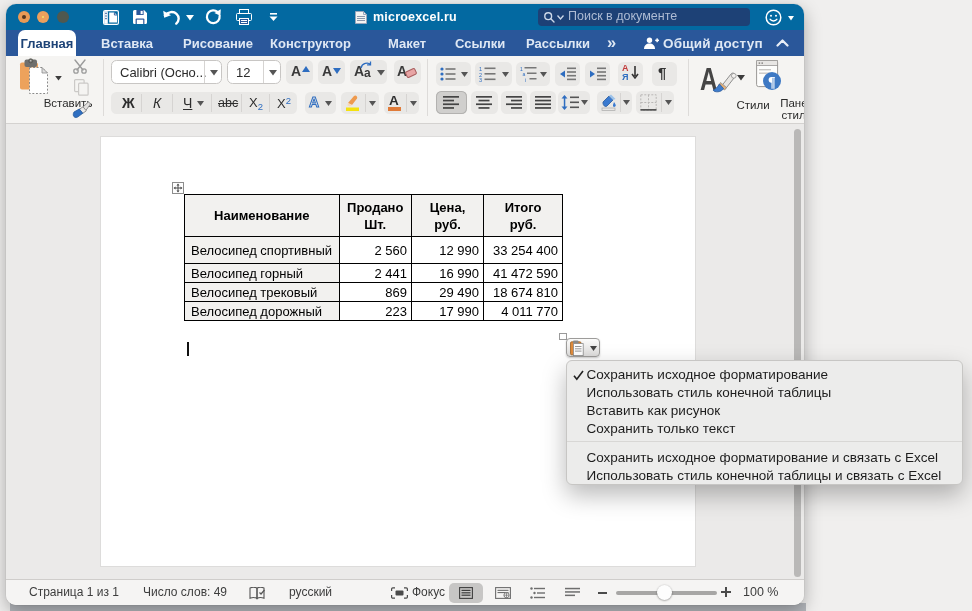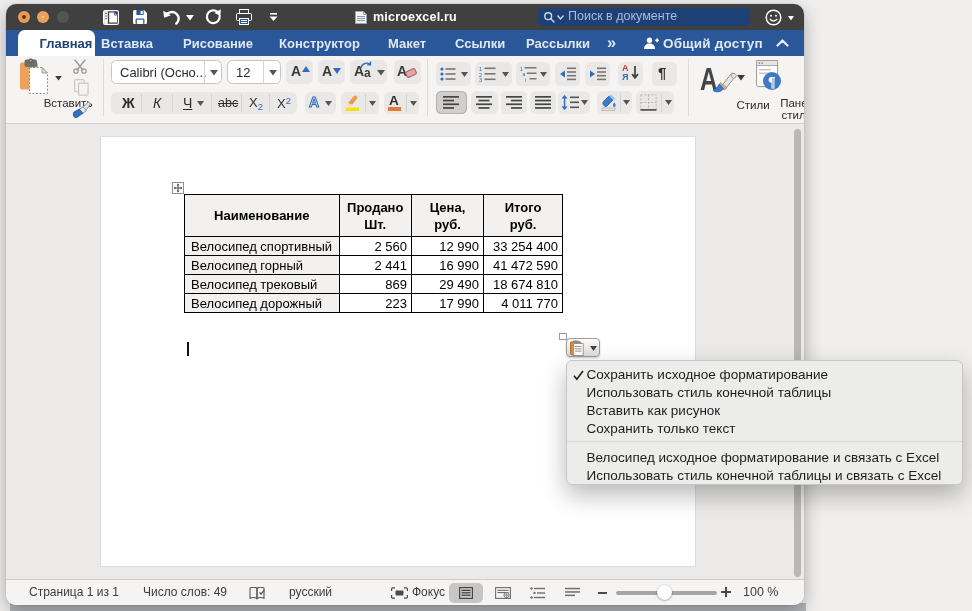--- a/index.html
+++ b/index.html
@@ -4,21 +4,21 @@
 <style>
   html,body{margin:0;padding:0;}
   body{width:972px;height:611px;overflow:hidden;font-family:"Liberation Sans",sans-serif;
        -webkit-font-smoothing:antialiased;}
   #c{position:relative;width:972px;height:611px;background:#f0efee;overflow:hidden;}
   .ab{position:absolute;}
   #strip{left:10px;top:603px;width:796px;height:8px;background:#b5b8bd;}
   #win{left:6px;top:4px;width:798px;height:601px;border-radius:10px;overflow:hidden;
        background:#f5f4f2;box-shadow:0 6px 18px rgba(0,0,0,.30),0 0 1px rgba(0,0,0,.35);}
   
-  #titlebar{left:0;top:0;width:798px;height:26px;background:#404040;}
+  #titlebar{left:0;top:0;width:798px;height:26px;background:#0369a1;}
   .light{width:12px;height:12px;border-radius:50%;top:7px;}
   #tabrow{left:0;top:26px;width:798px;height:26px;background:#2a579a;}
   .tab{top:0;height:26px;line-height:27px;color:#dfe8f4;font-size:13px;font-weight:700;white-space:nowrap;}
   #activetab{background:#fff;border-radius:7px 7px 0 0;color:#1d4377;text-align:center;}
   
   #ribbon{left:0;top:52px;width:798px;height:67px;background:#f5f4f2;border-bottom:1px solid #d4d2d0;}
   .chip{background:#e9e8e6;border-radius:5.5px;}
   .chipact{background:#d0cfcd;border-radius:5.5px;box-shadow:inset 0 0 0 1px #b3b2b0;}
   .combo{background:#fff;border:1px solid #c8c6c4;border-radius:5.5px;box-sizing:border-box;}
   .vsep{width:1px;background:#dddbd9;}
@@ -117,24 +117,24 @@
       <svg class="ab" style="left:759px;top:5px" width="30" height="17" viewBox="0 0 30 17">
         <circle cx="8.5" cy="8.5" r="7.3" fill="none" stroke="#fff" stroke-width="1.5"></circle>
         <circle cx="6" cy="6.8" r="1" fill="#fff"></circle>
           <circle cx="11" cy="6.8" r="1" fill="#fff"></circle>
         <path d="M5 10.2 C6.5 12.6 10.5 12.6 12 10.2" fill="none" stroke="#fff" stroke-width="1.3" stroke-linecap="round"></path>
         <path d="M23 7 h6 L26 11.5 z" fill="#fff"></path>
       </svg>
     </div>
 
     <div id="tabrow" class="ab">
-      <div id="activetab" class="ab tab" style="left:12px;width:58px;padding-left:19px;">Главная</div>
+      <div id="activetab" class="ab tab" style="left:12px;width:58px;">Главная</div>
       <div class="ab tab" style="left:95px;">Вставка</div>
       <div class="ab tab" style="left:177px;">Рисование</div>
-      <div class="ab tab" style="left:273px;">Конструктор</div>
+      <div class="ab tab" style="left:264px;">Конструктор</div>
       <div class="ab tab" style="left:382px;">Макет</div>
       <div class="ab tab" style="left:449px;">Ссылки</div>
       <div class="ab tab" style="left:520px;">Рассылки</div>
       <div class="ab tab" style="left:601px;font-size:16.5px;line-height:25px;">»</div>
       <svg class="ab" style="left:637px;top:7px" width="16" height="13" viewBox="0 0 16 13">
         <circle cx="6.5" cy="3.2" r="2.7" fill="#fff"></circle>
         <path d="M1 12 C1 8.6 3.4 6.6 6.5 6.6 C9.6 6.6 12 8.6 12 12 Z" fill="#fff"></path>
         <rect x="12.2" y="2.6" width="3.8" height="1.5" fill="#fff"></rect>
           <rect x="13.4" y="1.4" width="1.5" height="3.8" fill="#fff"></rect>
       </svg>
@@ -439,21 +439,21 @@
       </div>
 
       <table class="ab" style="left:178px;top:70px;">
         <tbody>
             <tr style="height:42px;">
           <td class="hd" style="width:153.5px;">Наименование</td>
           <td class="hd" style="width:71.5px;">Продано<br>Шт.</td>
           <td class="hd" style="width:71px;">Цена,<br>руб.</td>
           <td class="hd" style="width:78px;">Итого<br>руб.</td>
         </tr>
-        <tr style="height:19px;">
+        <tr style="height:27px;">
               <td class="c1">Велосипед спортивный</td>
               <td class="num">2 560</td>
               <td class="num">12 990</td>
               <td class="num">33 254 400</td>
             </tr>
         <tr style="height:19px;">
               <td class="c1">Велосипед горный</td>
               <td class="num">2 441</td>
               <td class="num">16 990</td>
               <td class="num">41 472 590</td>
@@ -544,16 +544,16 @@
   </div>
   <div id="menu" class="ab">
     <svg class="ab" style="left:5.5px;top:9px" width="11" height="11" viewBox="0 0 11 11">
         <path d="M1 5.8 L3.8 9.3 L10 1" fill="none" stroke="#222" stroke-width="1.6"></path>
       </svg>
     <div class="ab mi" style="top:5px;">Сохранить исходное форматирование</div>
     <div class="ab mi" style="top:23px;">Использовать стиль конечной таблицы</div>
     <div class="ab mi" style="top:41px;">Вставить как рисунок</div>
     <div class="ab mi" style="top:59px;">Сохранить только текст</div>
     <div class="ab" style="left:0;top:80px;width:395px;height:1px;background:#d8d7d5;"></div>
-    <div class="ab mi" style="top:88px;">Велосипед исходное форматирование и связать с Excel</div>
+    <div class="ab mi" style="top:88px;">Сохранить исходное форматирование и связать с Excel</div>
     <div class="ab mi" style="top:106px;">Использовать стиль конечной таблицы и связать с Excel</div>
   </div>
 </div>
 
 </body></html>

